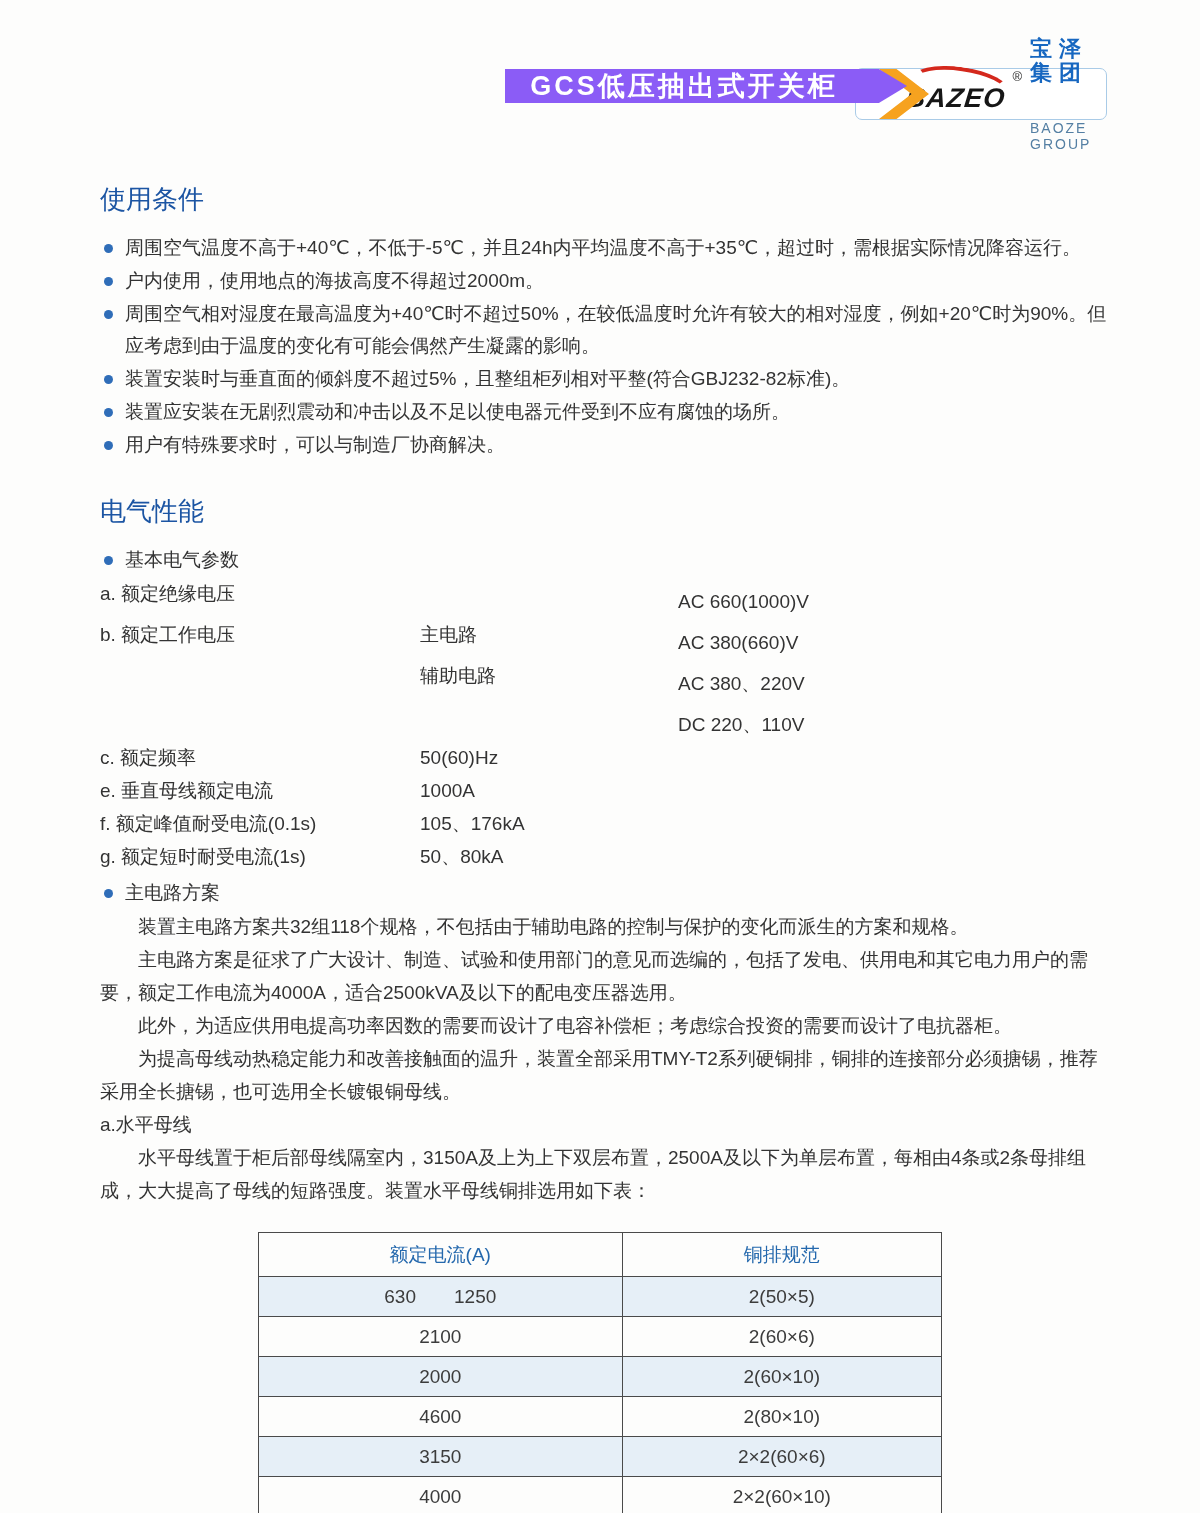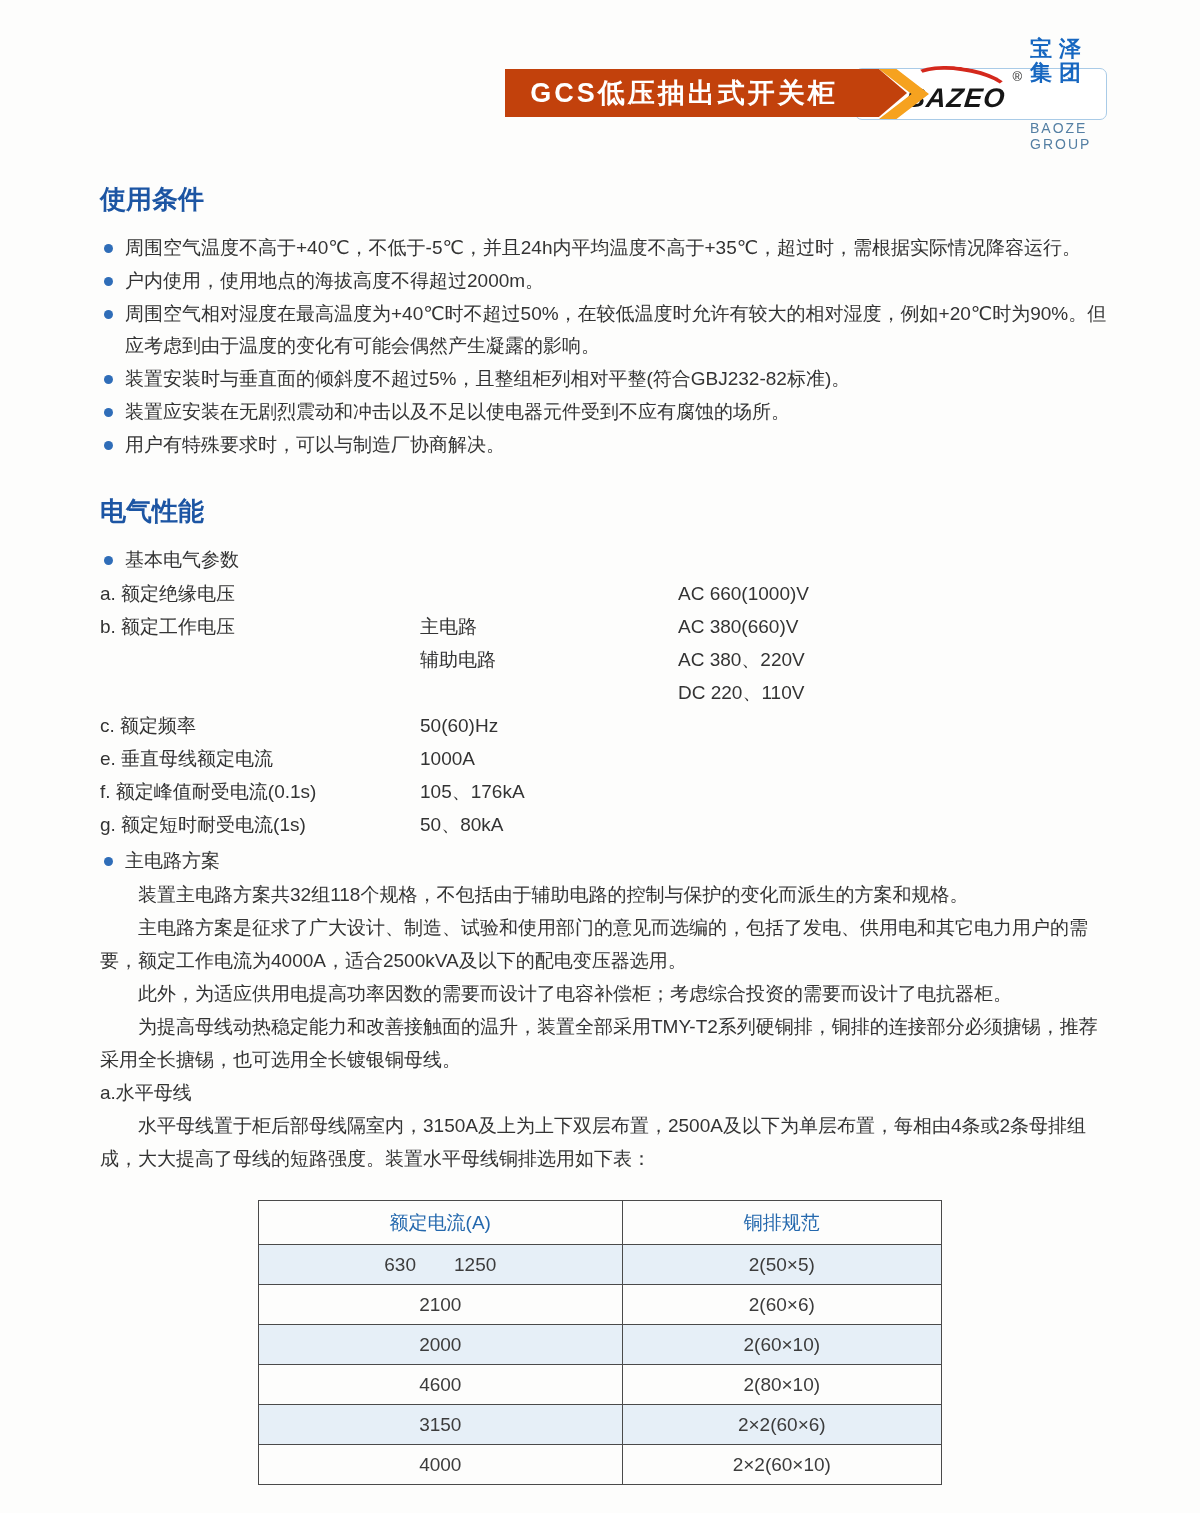--- a/index.html
+++ b/index.html
@@ -10,50 +10,50 @@
 
   
   .header { position:absolute; left:505px; top:68px; width:605px; height:52px; }
   .logo-panel { position:absolute; left:350px; top:0; width:252px; height:52px;
                 background:#ffffff; border:1px solid #a9cbe7; border-radius:7px;
                 display:flex; align-items:center; justify-content:flex-end;
                 gap:8px; padding:0 12px 0 48px; z-index:0; }
   .chevron { position:absolute; left:374px; top:1px; width:50px; height:50px;
              background:#f6a21f; z-index:1;
              clip-path:polygon(0% 0%, 35% 0%, 100% 50%, 35% 100%, 0% 100%, 65% 50%); }
-  .bar { position:absolute; left:0; top:1px; width:402px; height:48px;
-         background:#c2410c; z-index:2; color:#ffffff;
+  .bar { position:absolute; left:0; top:1px; width:402px; height:34px;
+         background:#8b5cf6; z-index:2; color:#ffffff;
          clip-path:polygon(0% 0%, 93% 0%, 100% 50%, 93% 100%, 0% 100%);
          display:flex; align-items:center; justify-content:center;
          font-size:27px; font-weight:bold; letter-spacing:3px;
          padding-right:44px; }
   .logo-mark { position:relative; width:118px; height:46px; flex:none; }
   .bazeo { position:absolute; left:2px; top:12px; font-style:italic; font-weight:900;
            font-size:27px; letter-spacing:1px; color:#161616; transform:skewX(-6deg); }
   .swoosh { position:absolute; left:6px; top:-4px; width:100px; height:38px;
             border:4px solid transparent; border-top-color:#d4281c;
             border-radius:50%; transform:rotate(8deg); }
   .reg { position:absolute; right:0; top:-2px; font-size:13px; color:#2a2a2a; }
   .logo-text { display:flex; flex-direction:column; align-items:flex-start;gap:35px; }
   .logo-cn { font-size:22px; font-weight:bold; color:#1767c0; letter-spacing:7px; line-height:24px; }
   .logo-en { font-size:14px; color:#547fa3; letter-spacing:2px; line-height:16px; }
 
   
   .content { position:absolute; left:100px; top:182px; width:1014px;
              font-size:19px; color:#333333; }
-  h2 { font-size:26px; font-weight:bold; color:#1c55a3; margin:0 0 15px 0; }
+  h2 { font-size:26px; font-weight:normal; color:#1c55a3; margin:0 0 15px 0; }
   h2.second { margin-top:33px; }
   .bullet-item { position:relative; padding-left:25px; line-height:32px; margin-bottom:1px; }
   .dot { position:absolute; left:4px; top:12px; width:9px; height:9px;
          border-radius:50%; background:#2f6db8; }
   .params { margin-top:1px; margin-bottom:4px; }
   .param-row { display:flex; line-height:33px; }
   .p-label { width:320px; flex:none; }
   .p-mid { width:258px; flex:none; }
-  .p-val { flex:1; }
+  .p-val { flex:1;margin-top:8px; }
   .content p { line-height:33px; }
   p.indent { text-indent:2em; }
   .bus-table { border-collapse:collapse; margin:25px 0 0 158px; width:684px;
                text-align:center; color:#3c3c3c; font-size:19px; }
   .bus-table th, .bus-table td { border:1px solid #4a4a4a; }
   .bus-table th { height:44px; color:#2468ad; font-weight:normal; }
   .bus-table td { height:40px; }
   tr.row-shade { background:#e6eff7; }
 </style>
 </head>

